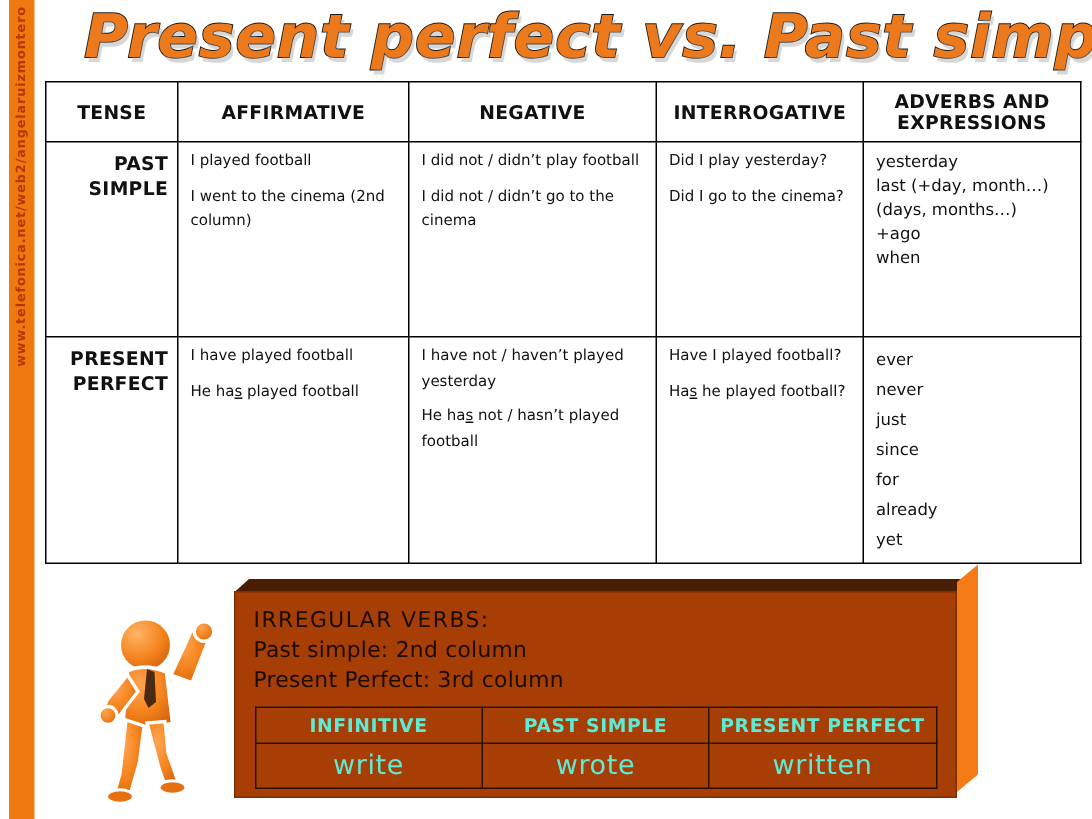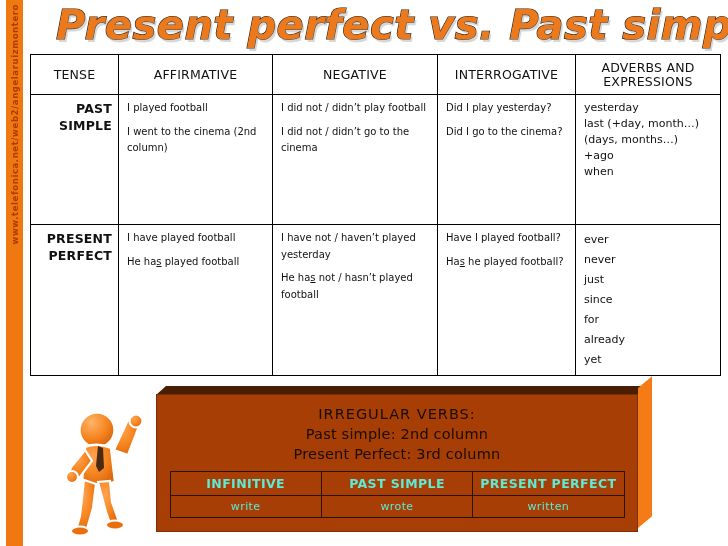--- a/index.html
+++ b/index.html
@@ -79,21 +79,21 @@
     border: 1.6px solid #000;
     vertical-align: top;
     padding: 5px 6px 5px 8px;
     font-family: "DejaVu Sans", sans-serif;
     color: #111;
   }
   .grammar-table thead th {
     text-align: center;
     vertical-align: middle;
     font-size: 12.5px;
-    font-weight: normal;
+    font-weight: bold;
     letter-spacing: 0.2px;
     padding: 5px 3px;
     line-height: 14px;
     height: 40px;
   }
   .col-tense      { width: 88px;  }
   .col-aff        { width: 154px; }
   .col-neg        { width: 165px; }
   .col-int        { width: 138px; }
   .col-adv        { width: 145px; }
@@ -151,21 +151,20 @@
     position: absolute;
     left: 0px;
     top: 8px;
     width: 482px;
     height: 138px;
     background: #a63e06;
     border: 1px solid #7b2f05;
     padding: 9px 12px 8px 12px;
   }
   .infobox-title {
-    text-align: center;
     color: #1a0c02;
     font-family: "DejaVu Sans", sans-serif;
     font-size: 14.5px;
     line-height: 20px;
     letter-spacing: 0.2px;
   }
   .infobox-title .l1 { letter-spacing: 1px; }
 
   .verbtable {
     margin: 7px auto 0 auto;
@@ -180,21 +179,21 @@
     color: #5eead4;
     background: #a63e06;
   }
   .verbtable th {
     font-size: 12.5px;
     font-weight: bold;
     letter-spacing: 0.4px;
     padding: 4px 2px;
   }
   .verbtable td {
-    font-size: 11px;
+    font-size: 18px;
     font-weight: normal;
     letter-spacing: 0.4px;
     padding: 4px 2px;
   }
 
   
   .mascot {
     position: absolute;
     left: 52px;
     top: 398px;

